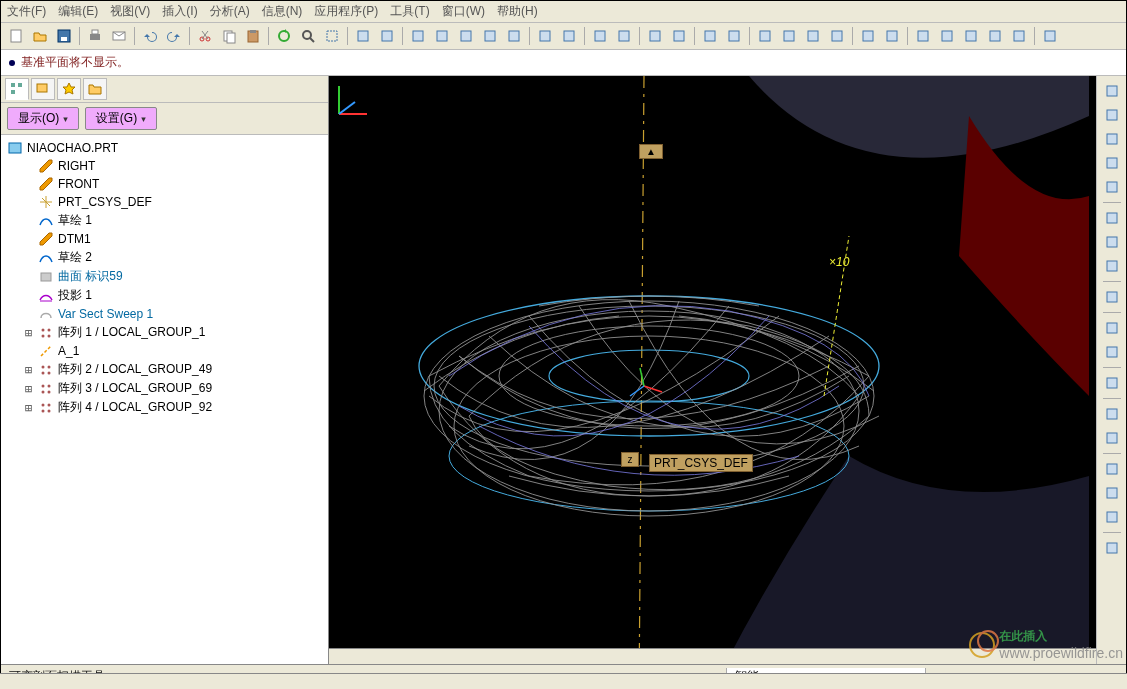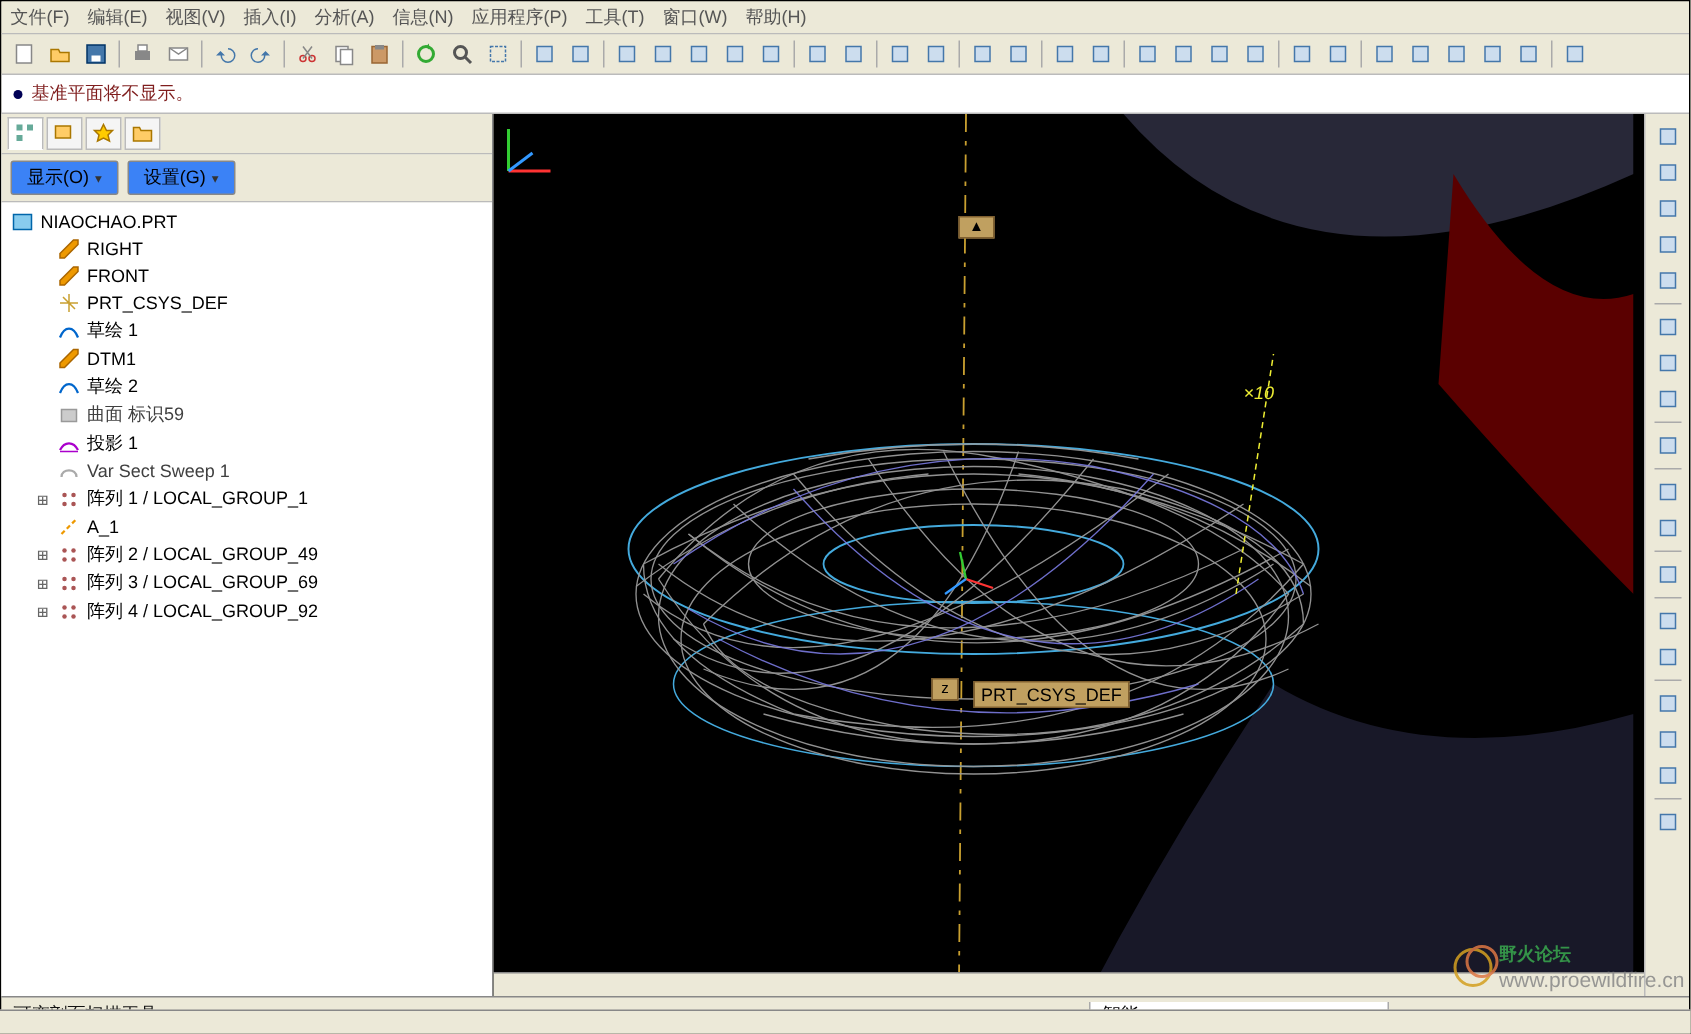--- a/index.html
+++ b/index.html
@@ -11,28 +11,28 @@
 .tb-btn { width: 22px; height: 22px; display: flex; align-items: center; justify-content: center; border: 1px solid transparent; border-radius: 2px; cursor: pointer; }
 .tb-sep { width: 1px; height: 18px; background: #aaa; margin: 0 2px; }
 .msg-bar { padding: 4px 8px; background: #fff; border-bottom: 1px solid #bbb; color: #7f1d1d; display: flex; align-items: center; gap: 6px; }
 .msg-bar .dot { width: 6px; height: 6px; background: #005; border-radius: 50%; }
 .mid { flex: 1; display: flex; min-height: 0; }
 .left-pane { width: 328px; display: flex; flex-direction: column; border-right: 1px solid #888; background: #fff; }
 .tabrow { display: flex; gap: 2px; padding: 2px 4px; background: #ece9d8; border-bottom: 1px solid #bbb; }
 .tabbtn { width: 24px; height: 22px; display: flex; align-items: center; justify-content: center; border: 1px solid #bbb; background: #f5f5f5; cursor: pointer; }
 .tabbtn.active { background: #fff; border-bottom-color: #fff; }
 .control-row { display: flex; gap: 6px; padding: 4px 6px; background: #ece9d8; border-bottom: 1px solid #bbb; }
-.ctl-btn { padding: 2px 10px; border: 1px solid #888; background: #3b82f6; border-radius: 2px; cursor: pointer; display: flex; align-items: center; gap: 4px; }
+.ctl-btn { padding: 2px 10px; border: 1px solid #888; background: #f0abfc; border-radius: 2px; cursor: pointer; display: flex; align-items: center; gap: 4px; }
 .ctl-btn::after { content: "▾"; font-size: 9px; color: #333; }
 .tree { flex: 1; overflow: auto; padding: 4px 0 4px 4px; background: #fff; }
 .tree-node { display: flex; align-items: center; gap: 4px; padding: 1px 2px; white-space: nowrap; cursor: default; }
 .tree-node .exp { width: 11px; text-align: center; color: #666; font-family: monospace; }
 .tree-node .ico { width: 16px; height: 16px; display: inline-flex; align-items: center; justify-content: center; font-size: 11px; }
 .tree-children { padding-left: 16px; }
-.faded { color: #404040; }
+.faded { color: #0369a1; }
 .canvas-wrap { flex: 1; position: relative; background: #000; overflow: hidden; }
 .canvas-wrap svg { position: absolute; top: 0; left: 0; }
 .right-bar { width: 30px; background: #ece9d8; border-left: 1px solid #bbb; display: flex; flex-direction: column; align-items: center; padding-top: 4px; gap: 2px; }
 .right-bar .rb { width: 22px; height: 22px; display: flex; align-items: center; justify-content: center; border: 1px solid transparent; cursor: pointer; }
 .right-bar .rsep { width: 18px; height: 1px; background: #aaa; margin: 2px 0; }
 .status { display: flex; align-items: center; border-top: 1px solid #888; background: #ece9d8; height: 24px; }
 .status .sl { flex: 1; padding: 0 8px; color: #111; }
 .status .sm { width: 200px; border-left: 1px solid #aaa; border-right: 1px solid #aaa; padding: 0 8px; background: #fff; height: 18px; display: flex; align-items: center; }
 .status .sr { width: 200px; display: flex; align-items: center; justify-content: flex-end; padding-right: 6px; }
 .wm { position: absolute; right: 4px; bottom: 28px; color: #39a94e; font-size: 18px; font-weight: bold; display: flex; align-items: center; gap: 4px; opacity: 0.85; pointer-events: none; }
@@ -651,17 +651,17 @@
     <div class="sl">可变剖面扫描工具</div>
     <div class="sm">
         <span>智能</span>
       </div>
     <div class="sr"></div>
   </div>
 
   <div class="wm">
     <div class="logo"></div>
     <div>
-      <span>野火论坛</span>
+      <span>在此插入</span>
       <small>www.proewildfire.cn</small>
     </div>
   </div>
 </div>
 
 </body></html>

